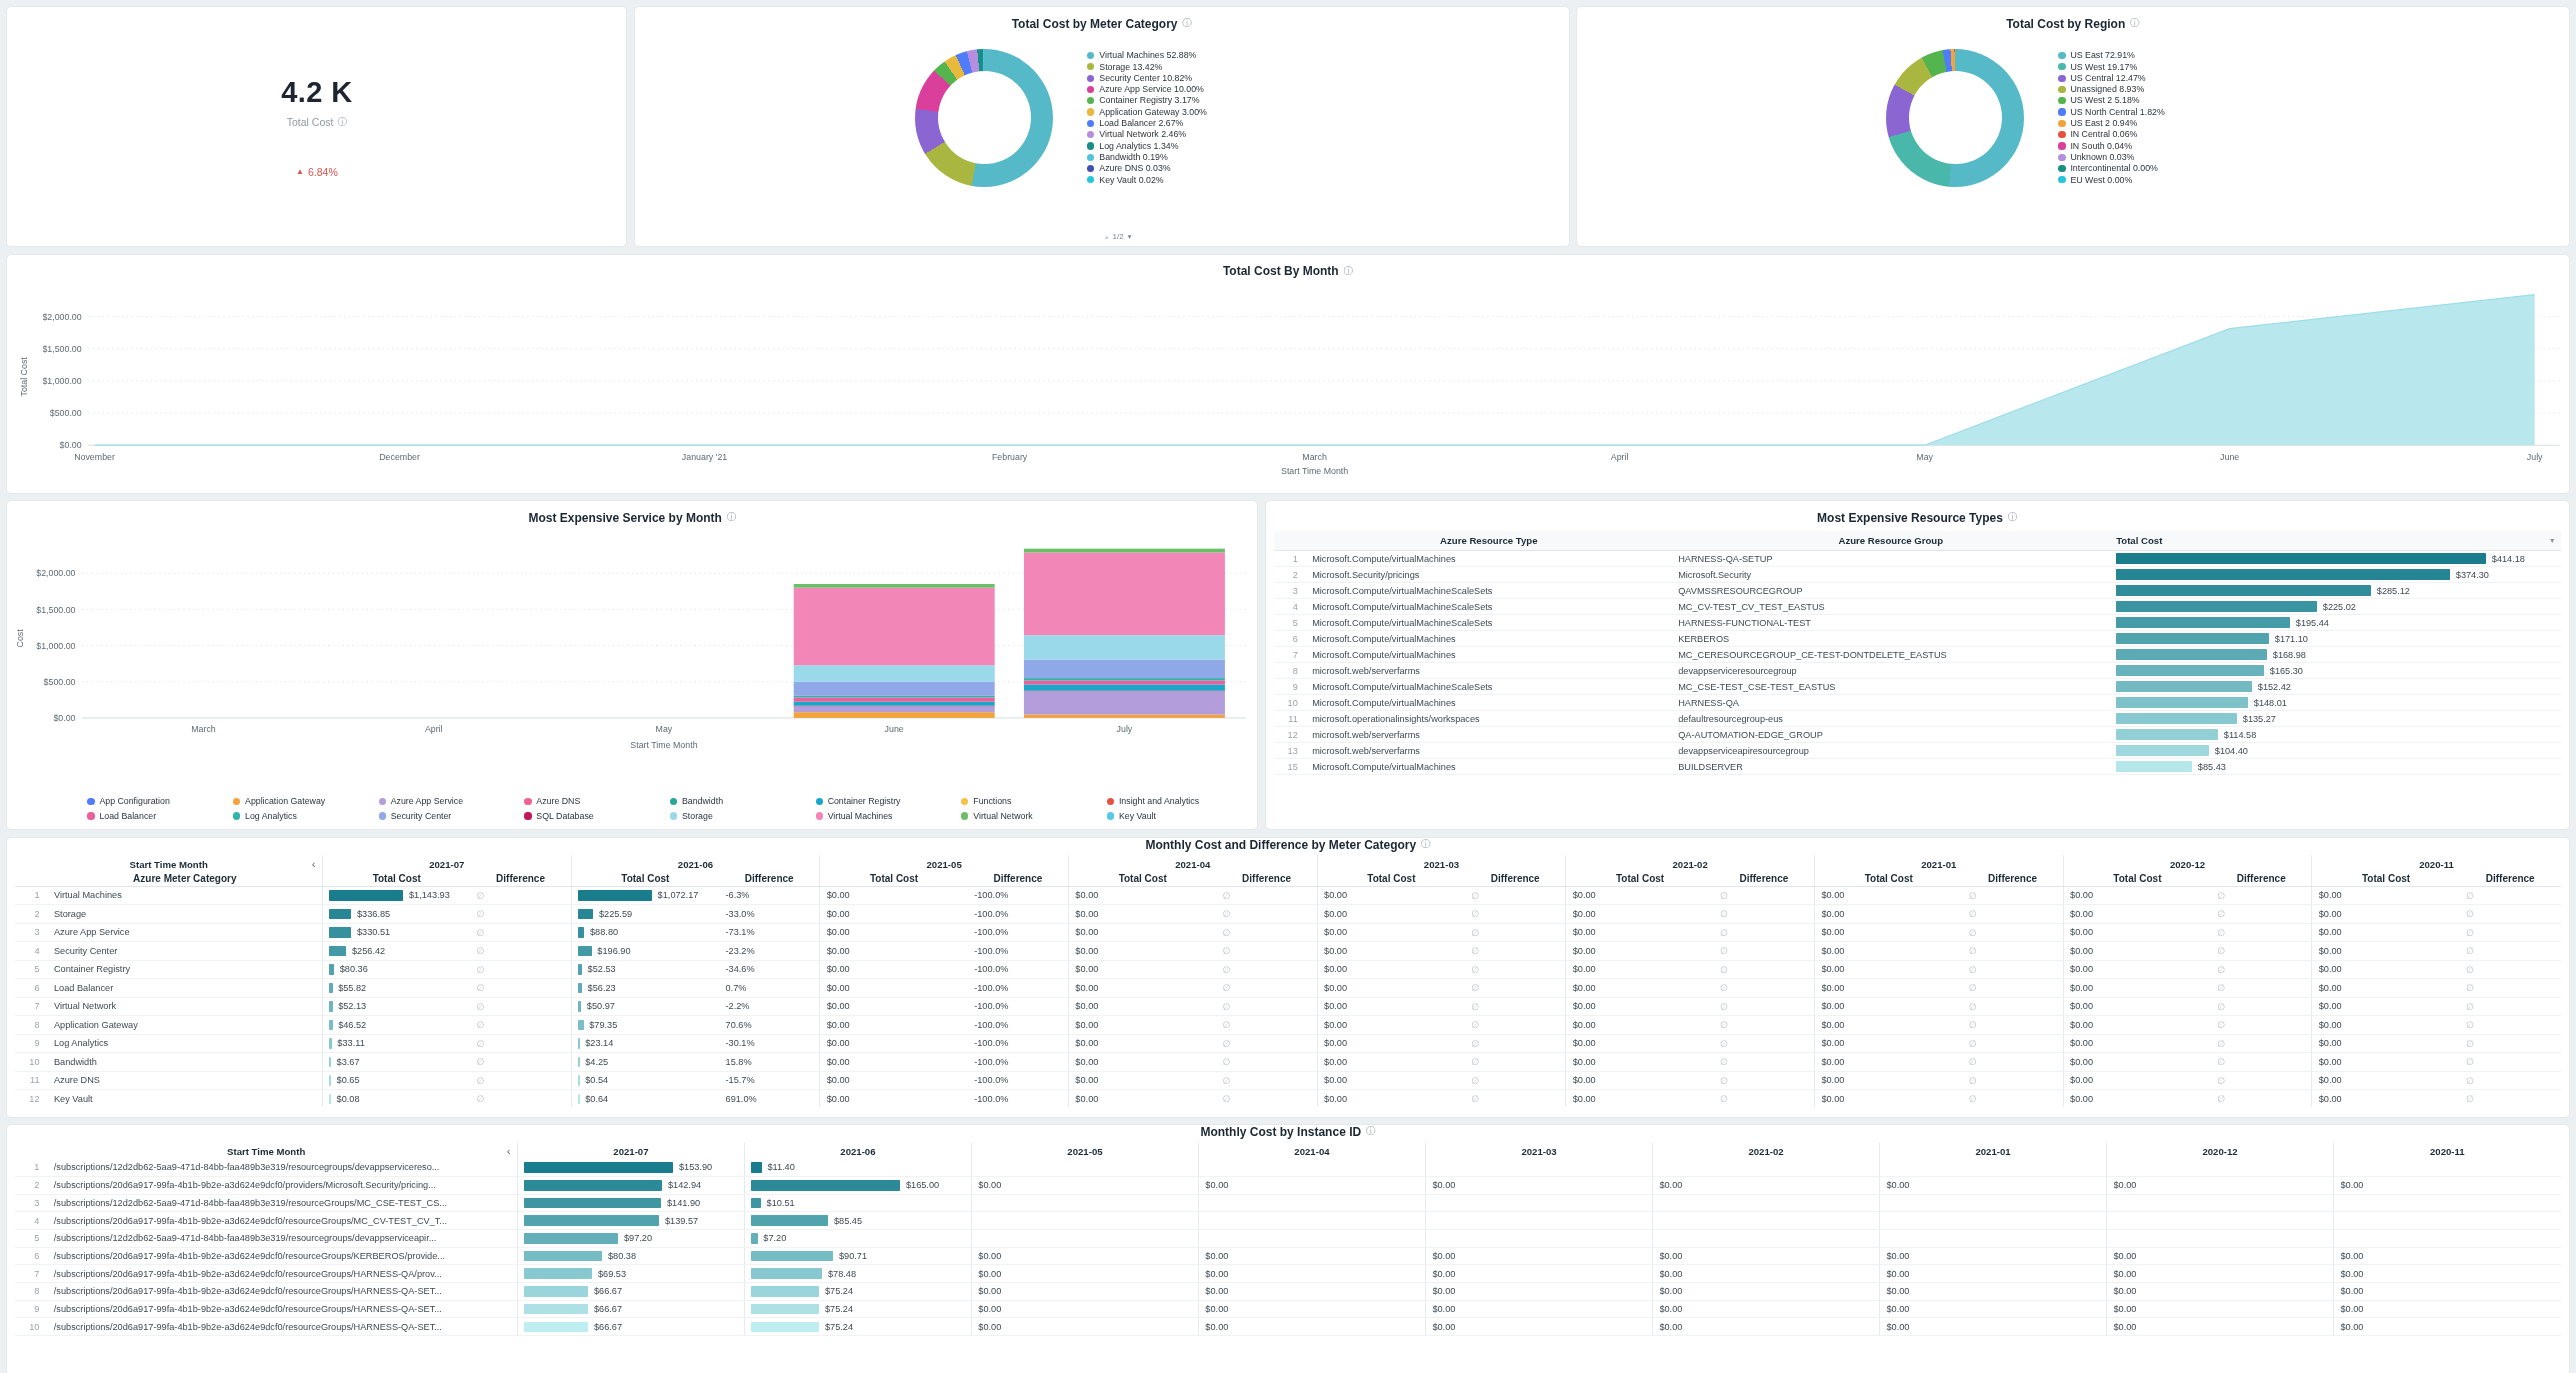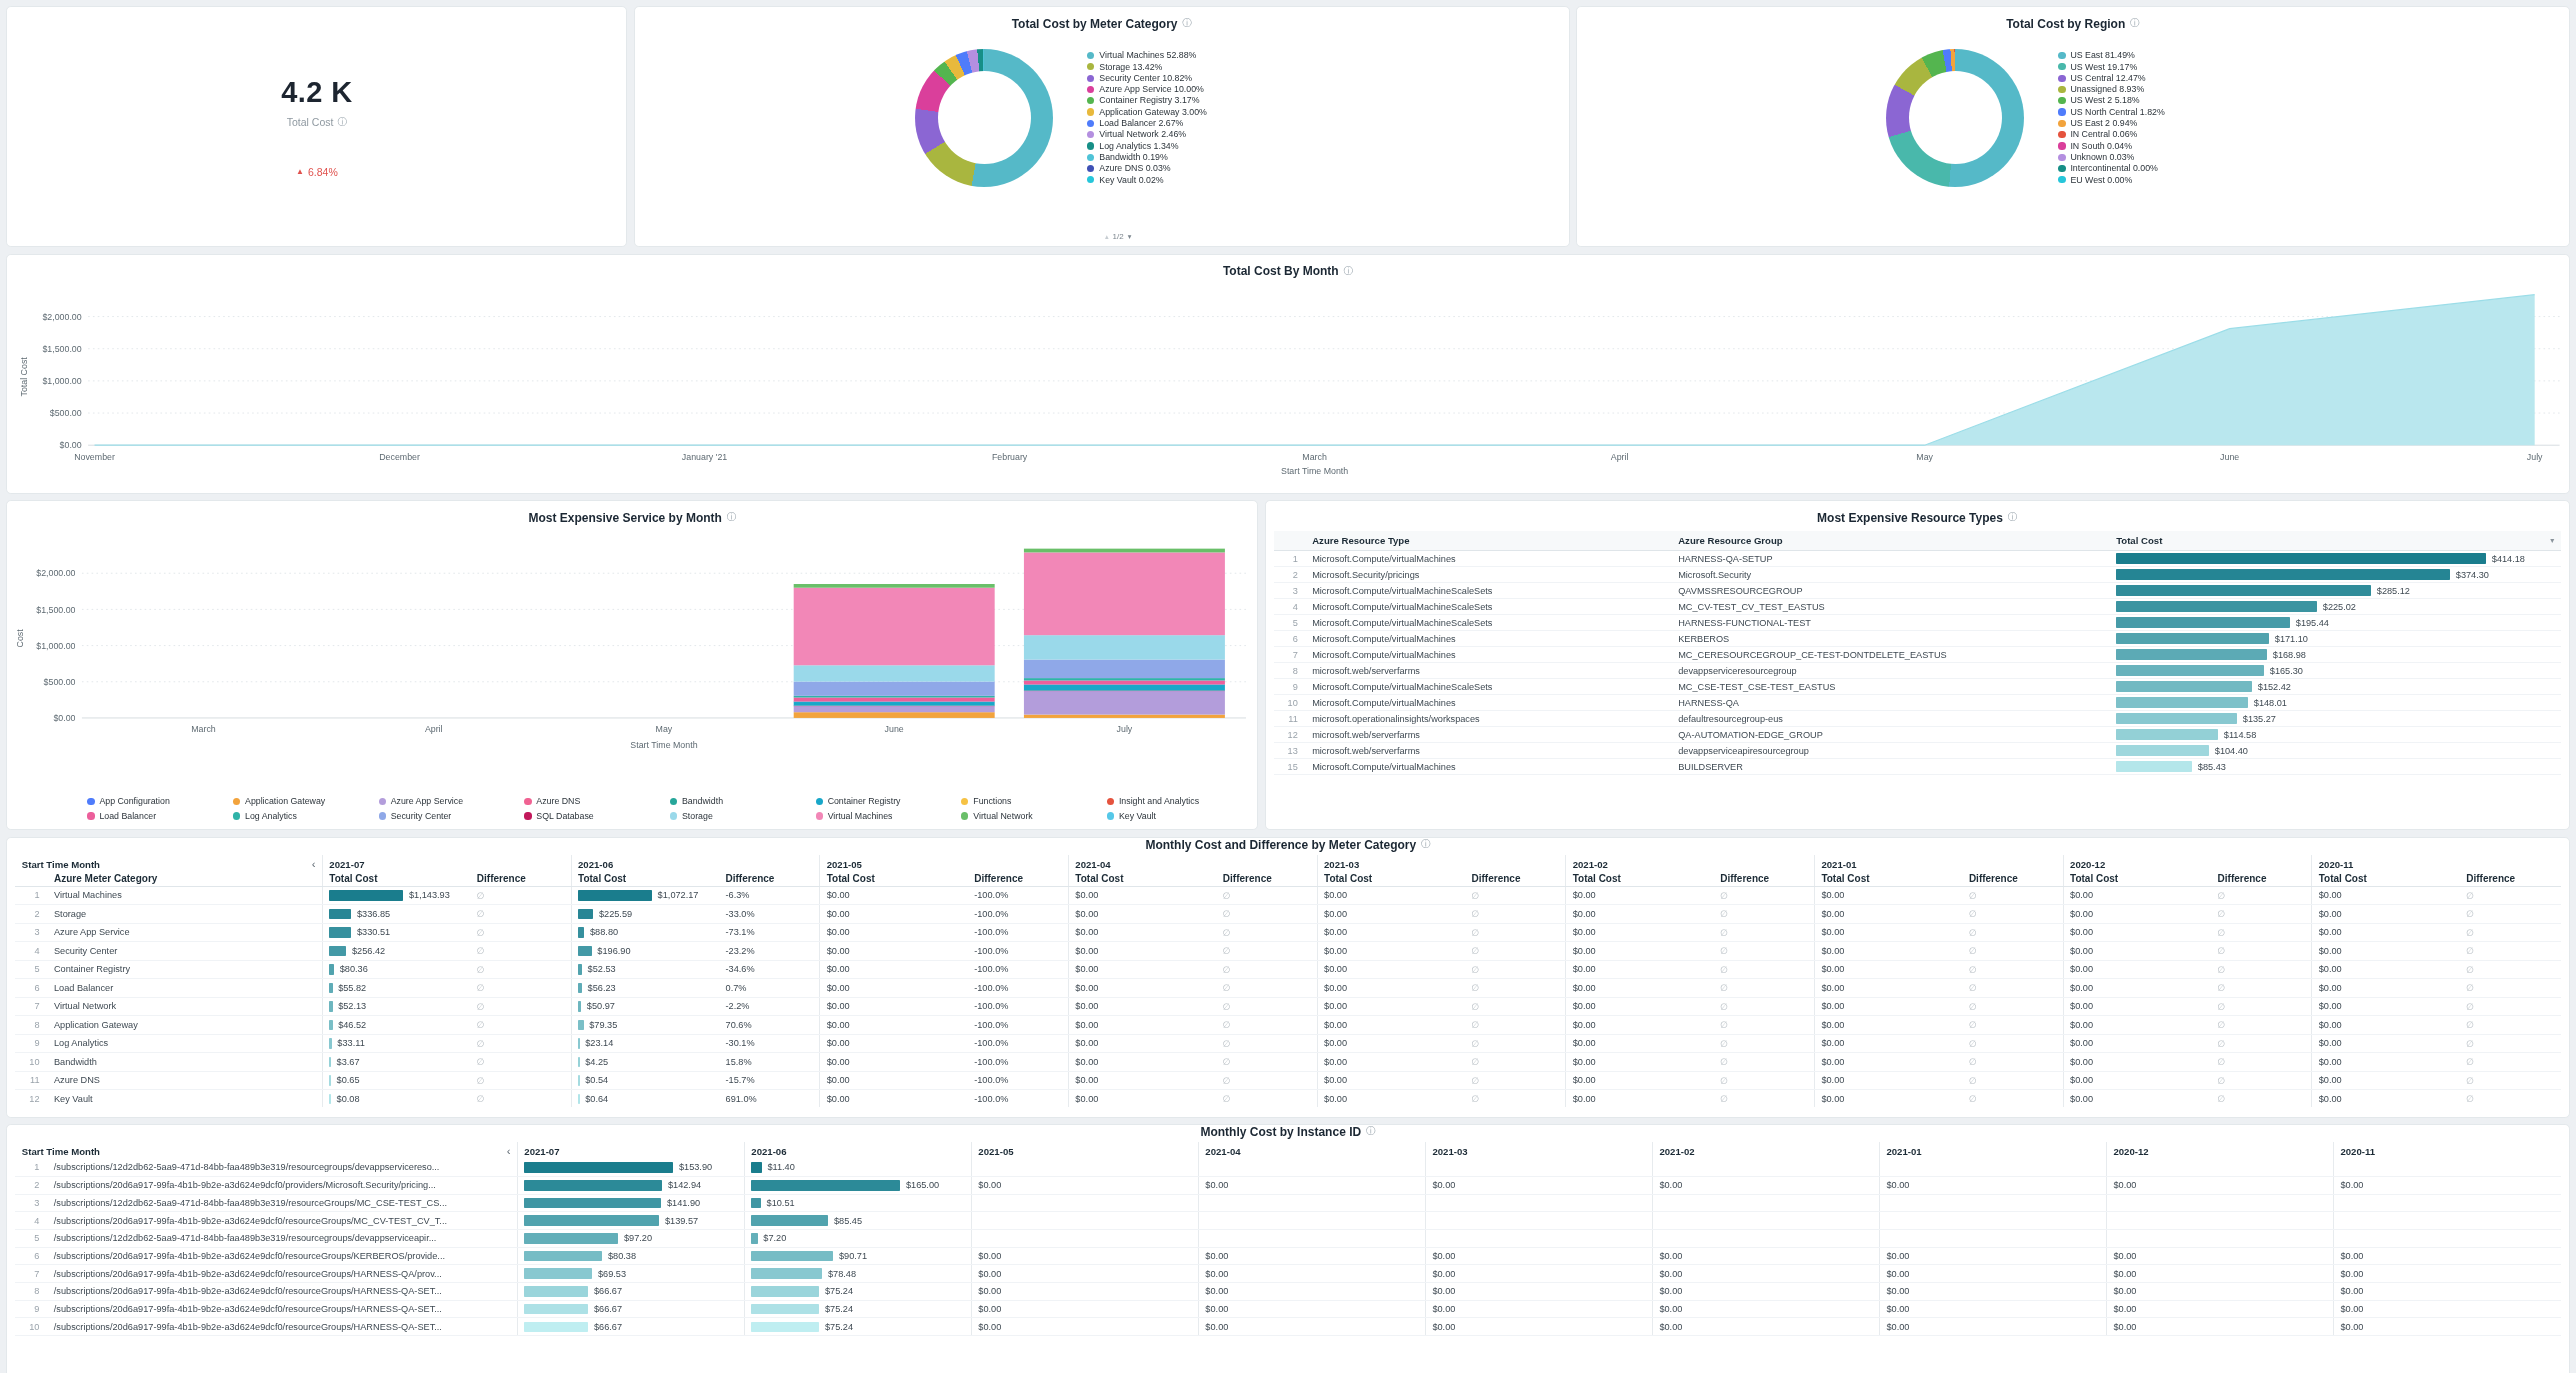--- a/index.html
+++ b/index.html
@@ -42,21 +42,21 @@
   
   .mid-row{height:330px;flex:0 0 330px}
   .svc-card{flex:0 0 1252px}
   .svc-card svg{position:absolute;left:4.8px;top:35px}
   .stack-legend{position:absolute;left:80px;right:9.6px;bottom:8px;display:grid;grid-auto-flow:column;grid-template-rows:auto auto;grid-template-columns:repeat(8,1fr);gap:4px 4.8px}
   .res-card{flex:1}
   .res-table-wrap{margin-top:6.4px;padding:0 8px}
 
   
   table.tbl{width:100%;border-collapse:collapse;table-layout:fixed}
-  .tbl th{font-size:9.6px;font-weight:700;color:#1c2b36;text-align:left;padding:4px 6.4px;background:#f7f9fa;border-bottom:0.8px solid #dfe5e9;white-space:nowrap;overflow:hidden}
+  .tbl th{font-size:9.6px;font-weight:700;color:#1c2b36;text-align:center;padding:4px 6.4px;background:#f7f9fa;border-bottom:0.8px solid #dfe5e9;white-space:nowrap;overflow:hidden}
   .tbl td{font-size:9.2px;color:#3e4952;padding:1.6px 6.4px;height:16px;border-bottom:0.8px solid #f0f3f6;white-space:nowrap;overflow:hidden;text-overflow:ellipsis}
   .tbl .idx{color:#9aa3ab;text-align:right;padding-right:8px}
   .bar-row{display:flex;align-items:center;gap:5.6px}
   .bar{height:10.5px;border-radius:0.8px;flex:0 0 auto}
   .val{font-size:9.2px;color:#3e4952}
   .null-mark{color:#b9c0c6}
   .grp-start{border-left:0.8px solid #e7ebee}
   .th-flex{display:flex;justify-content:space-between;align-items:center}
   .sort{color:#8a949c;font-size:8px}
 
@@ -159,21 +159,21 @@
     <section class="card donut-card region">
       <div class="card-title">
         <span>Total Cost by Region</span>
         <span class="info">ⓘ</span>
       </div>
       <div class="donut-wrap">
         <div class="donut" id="region-donut" style="background: conic-gradient(rgb(85, 185, 200) 0%, rgb(85, 185, 200) 51.37%, rgb(73, 184, 171) 51.37%, rgb(73, 184, 171) 70.54%, rgb(139, 102, 211) 70.54%, rgb(139, 102, 211) 83.01%, rgb(169, 182, 63) 83.01%, rgb(169, 182, 63) 91.94%, rgb(84, 181, 79) 91.94%, rgb(84, 181, 79) 97.12%, rgb(79, 124, 251) 97.12%, rgb(79, 124, 251) 98.94%, rgb(242, 163, 60) 98.94%, rgb(242, 163, 60) 99.88%, rgb(229, 83, 62) 99.88%, rgb(229, 83, 62) 99.94%, rgb(218, 63, 155) 99.94%, rgb(218, 63, 155) 99.98%, rgb(180, 143, 224) 99.98%, rgb(180, 143, 224) 100.01%, rgb(23, 143, 135) 100.01%, rgb(23, 143, 135) 100.01%, rgb(38, 198, 218) 100.01%, rgb(38, 198, 218) 100.01%);"></div>
         <div class="legend" id="region-legend">
             <div class="legend-item">
               <span class="dot" style="background: rgb(85, 185, 200);"></span>
-              <span>US East 81.49%</span>
+              <span>US East 72.91%</span>
             </div>
             <div class="legend-item">
               <span class="dot" style="background: rgb(73, 184, 171);"></span>
               <span>US West 19.17%</span>
             </div>
             <div class="legend-item">
               <span class="dot" style="background: rgb(139, 102, 211);"></span>
               <span>US Central 12.47%</span>
             </div>
             <div class="legend-item">

